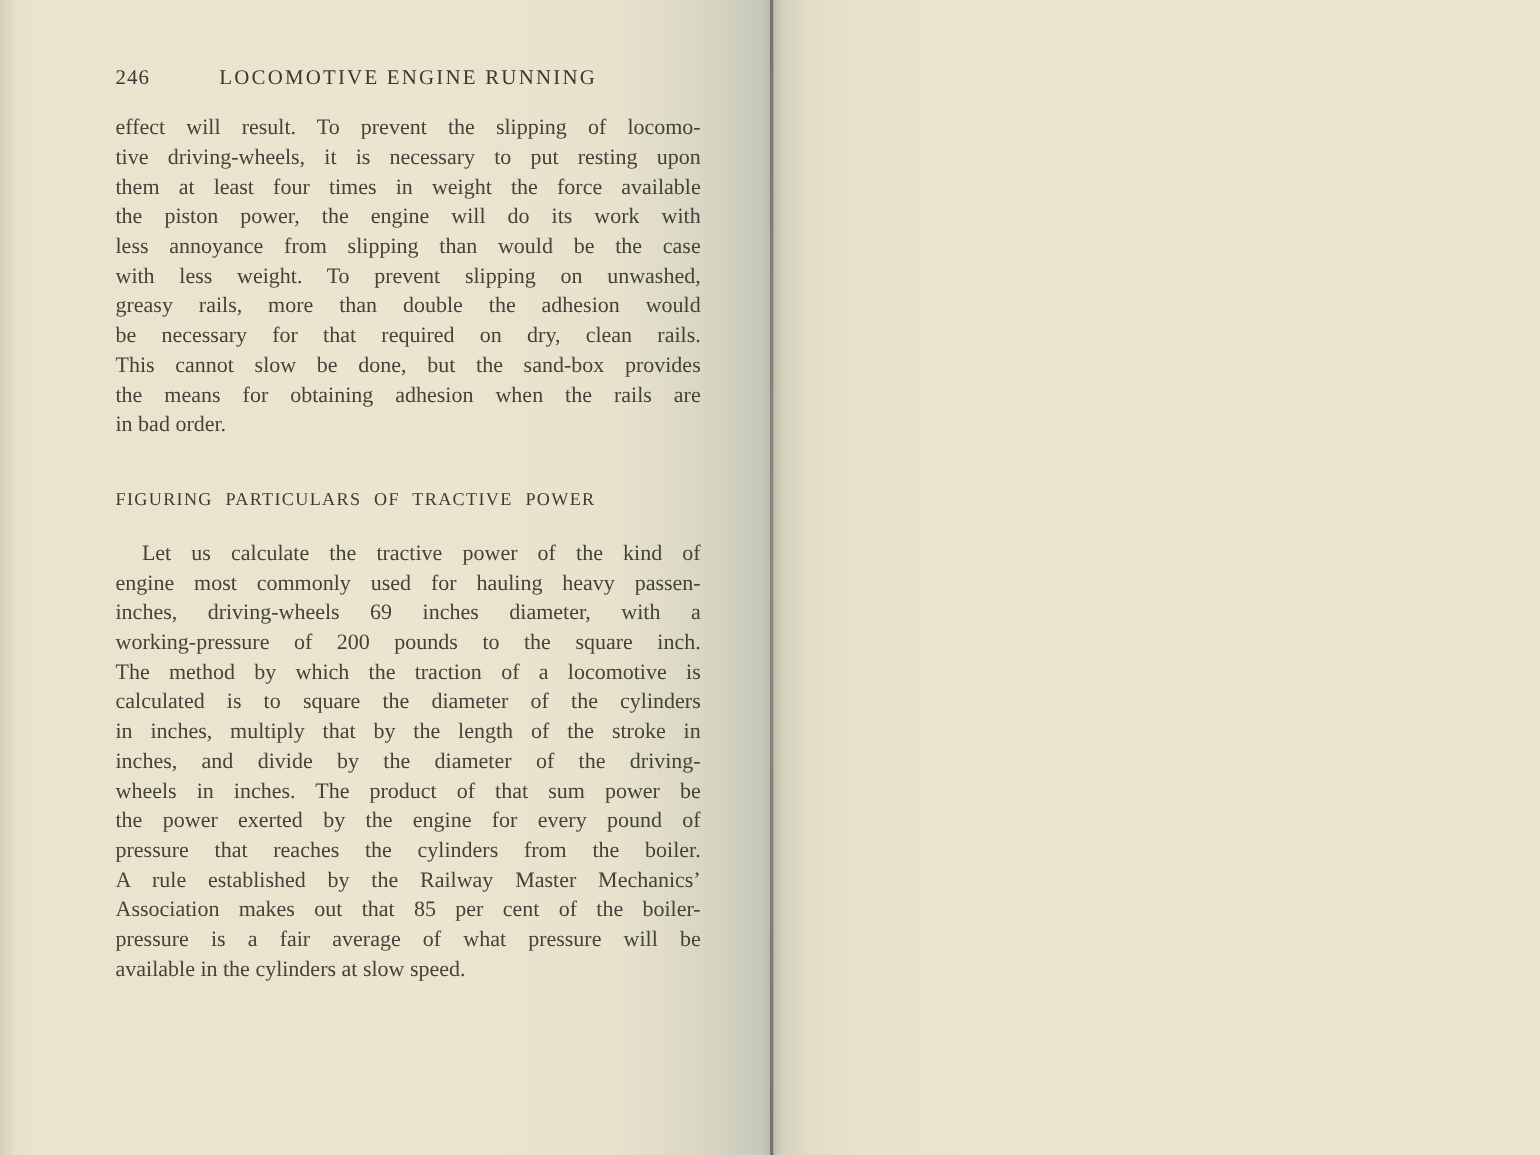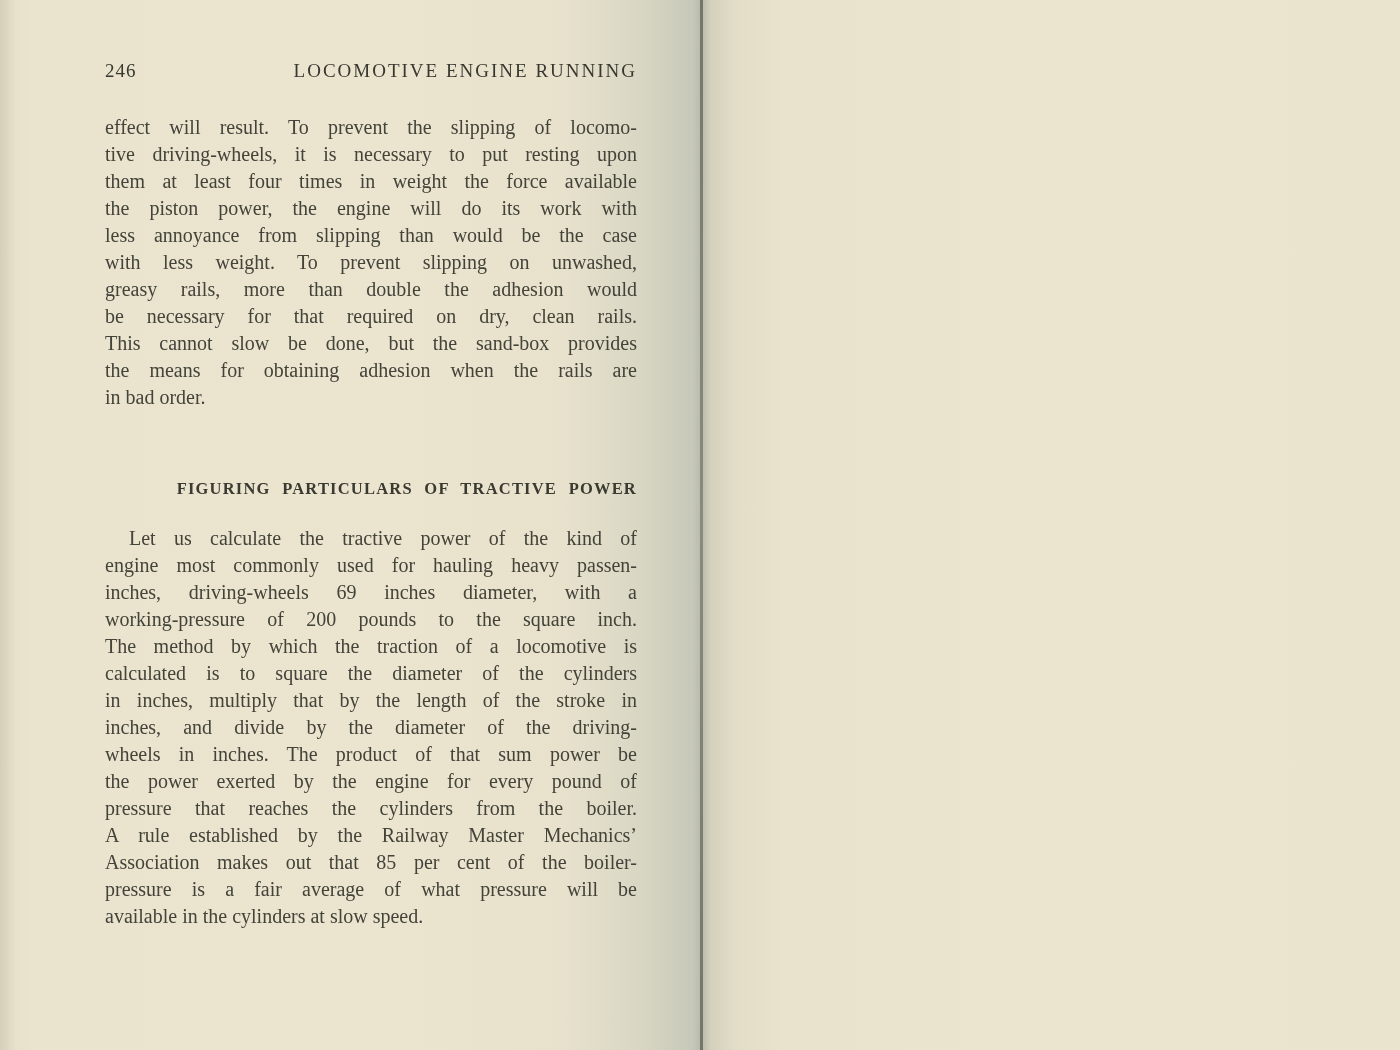--- a/index.html
+++ b/index.html
@@ -22,29 +22,29 @@
     background:linear-gradient(180deg,rgba(62,64,50,.55),rgba(62,64,50,.38) 50%,rgba(62,64,50,.55));
   }
   .edge-shade-left{
     position:absolute;left:0;top:0;width:16px;height:1050px;
     background:linear-gradient(90deg,rgba(60,58,45,.10),rgba(60,58,45,0));
   }
   .page-header{position:absolute;top:60px;height:24px;font-size:19px;color:#383830;}
   .page-header .hdr-num{font-size:19px;letter-spacing:1px;}
   .hdr-left{left:105px;width:532px;}
   .hdr-left .hdr-num{position:absolute;left:0;top:0;}
-  .hdr-left .hdr-title{position:absolute;left:0;right:0;text-align:right;letter-spacing:2px;}
+  .hdr-left .hdr-title{position:absolute;left:0;right:0;text-align:center;letter-spacing:2px;}
   .body-text{position:absolute;font-size:20px;line-height:27px;}
-  .body-left{top:114px;left:105px;width:532px;}
+  .body-left{top:103px;left:105px;width:532px;}
   .line{text-align:justify;text-align-last:justify;}
   .line.last{text-align-last:left;}
   .para.indent .line:first-child{padding-left:24px;}
   .sec-heading{
-    margin:68px 0 26px;line-height:20px;text-align:right;
-    font-weight:bold;font-size:16.5px;letter-spacing:1.2px;word-spacing:.38em;color:#3a3a31;
+    margin:44px 0 26px;line-height:20px;text-align:left;
+    font-weight:normal;font-size:16.5px;letter-spacing:1.2px;word-spacing:.38em;color:#3a3a31;
   }
 </style>
 </head>
 <body>
 
 <div class="spread">
 
   <div class="page page-left">
     <div class="page-header hdr-left">
       <span class="hdr-num">246</span>

